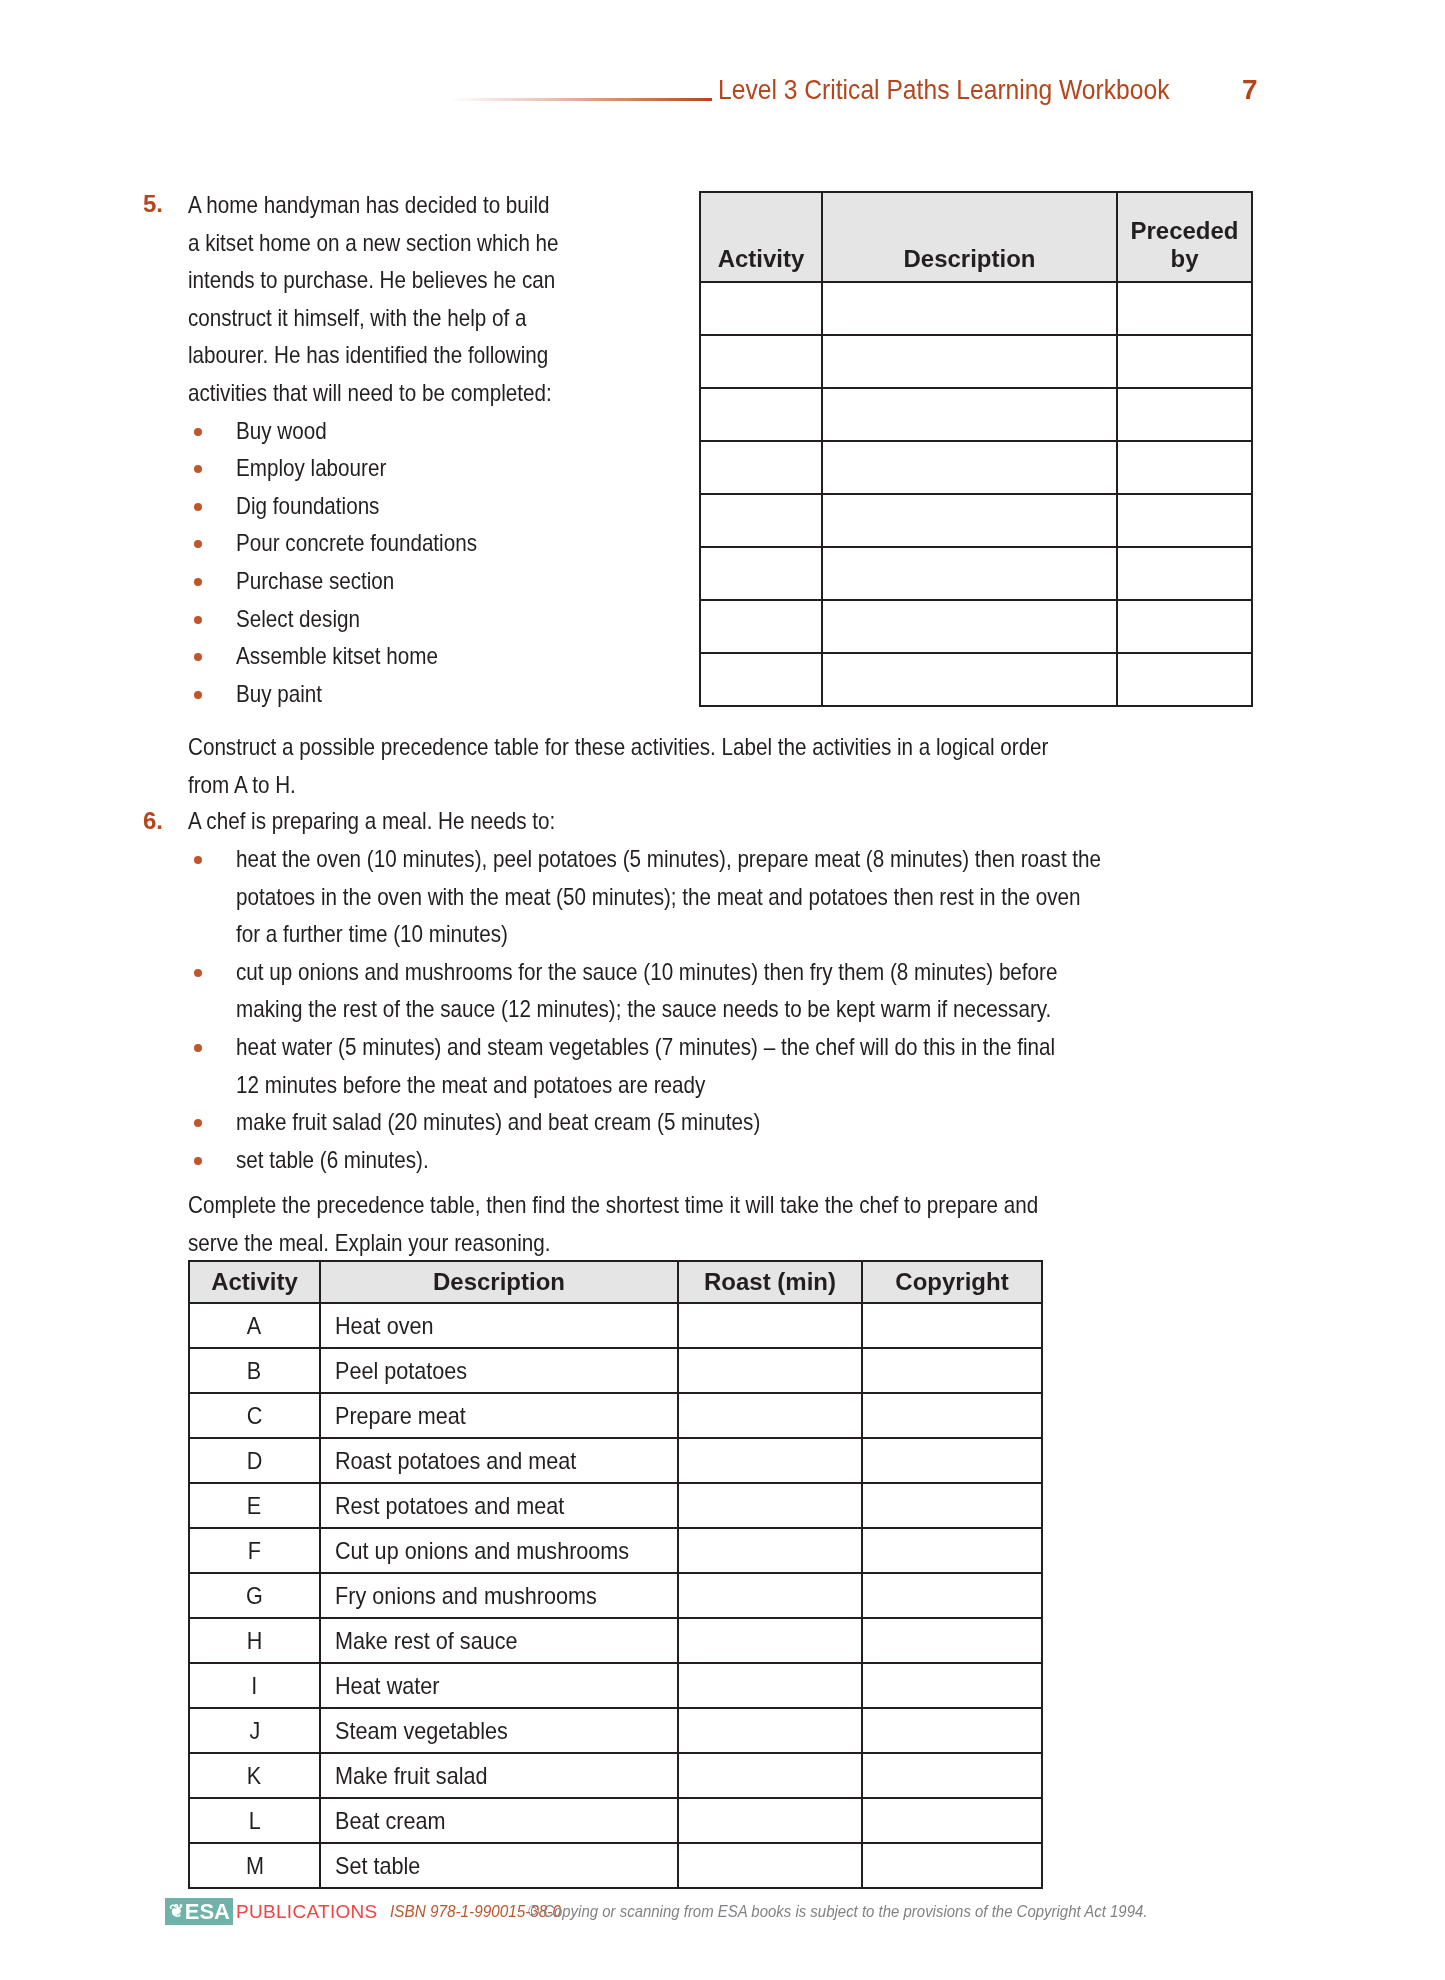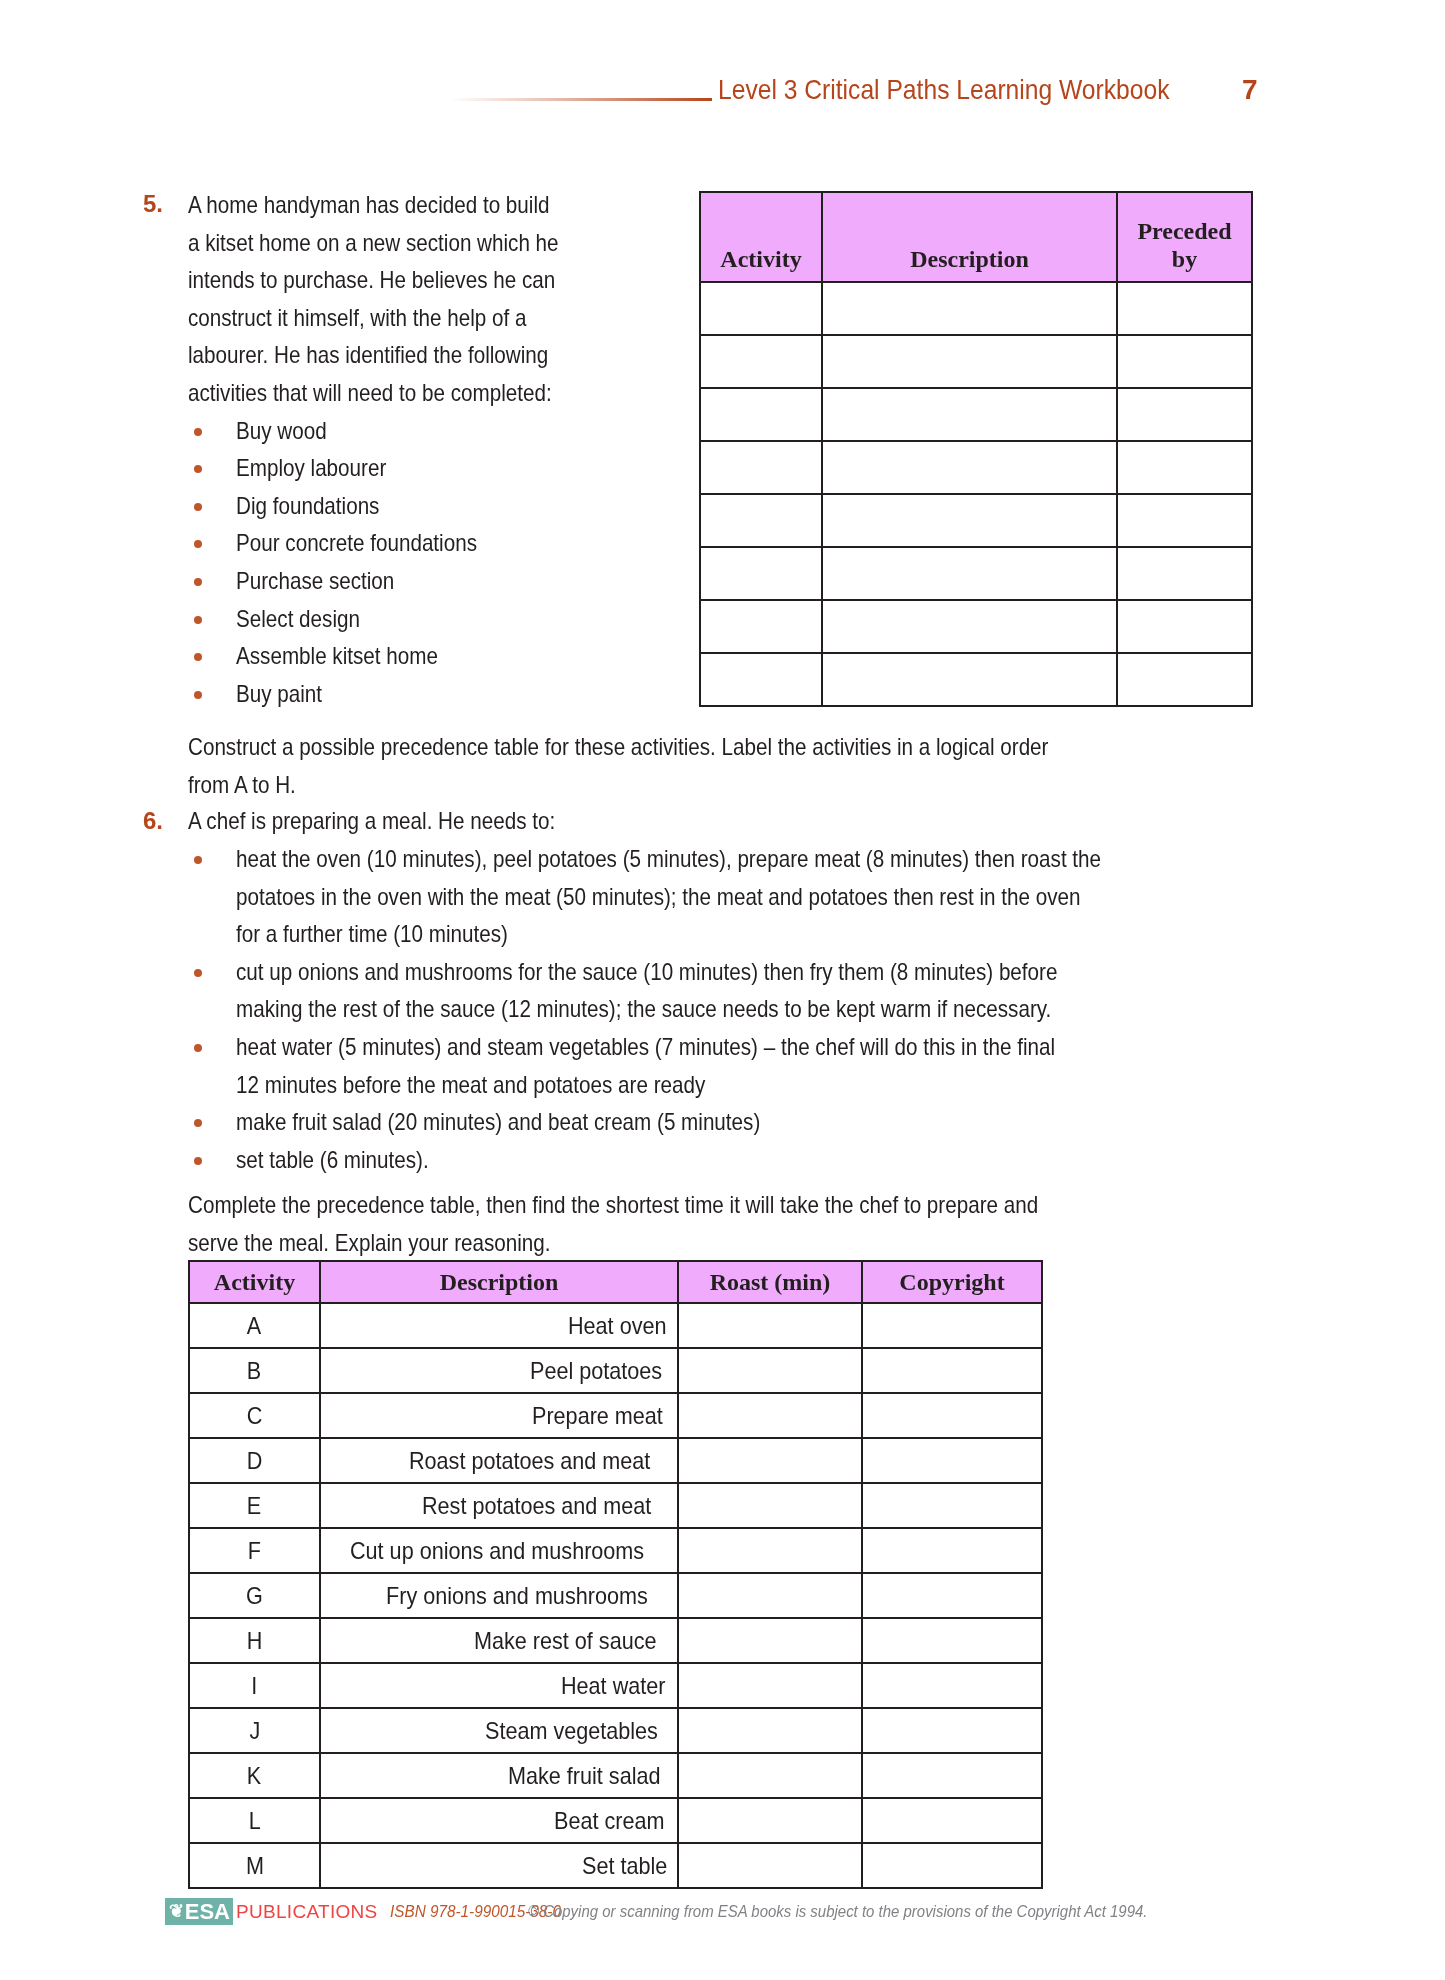--- a/index.html
+++ b/index.html
@@ -10,29 +10,29 @@
     background: linear-gradient(to right, rgba(181,69,27,0) 0%, rgba(181,69,27,0.35) 40%, #b5451b 100%); }
   .header-title { left: 718px; top: 74px; font-size: 28px; color: #b5451b; white-space: nowrap;
     transform: scaleX(0.88); transform-origin: left top; }
   .header-page { left: 1242px; top: 74px; font-size: 28px; font-weight: bold; color: #b5451b; }
   .qnum { font-size: 24px; font-weight: bold; color: #b5451b; }
   .line { font-size: 24px; line-height: 38px; white-space: nowrap;
     transform: scaleX(0.86); transform-origin: left top; }
   .bullet { width: 8px; height: 8px; border-radius: 50%; background: #c0552a; }
   table { position: absolute; border-collapse: collapse; }
   th, td { border: 2px solid #231f20; padding: 0; }
-  th { background: #f0abfc; font-weight: bold; font-size: 24px; font-family: Liberation Serif, serif; }
+  th { background: #e5e5e5; font-weight: bold; font-size: 24px; }
   .t1 { left: 699px; top: 191px; width: 554px; }
   .t1 th { height: 80px; vertical-align: bottom; padding-bottom: 8px; line-height: 28px; }
   .t1 td { height: 51px; }
   .t2 { left: 188px; top: 1260px; width: 855px; }
   .t2 th { height: 40px; line-height: 40px; }
   .t2 td { height: 43px; font-size: 24px; }
   .t2 td.act { text-align: center; }
-  .t2 td.desc { padding-left: 14px; text-align: right; }
+  .t2 td.desc { padding-left: 14px; }
   .cellwrap { display: inline-block; transform: scaleX(0.9); transform-origin: left center; white-space: nowrap; }
   .footer-logo { left: 165px; top: 1898px; width: 68px; height: 27px; background: #6fb3a8; color: #fff;
     font-weight: bold; font-size: 22px; line-height: 27px; text-align: right; padding-right: 3px; box-sizing: border-box; }
   .footer-logo .leaf { position: absolute; left: 4px; top: 3px; font-size: 18px; line-height: 20px; color: #fff; }
   .footer-pub { left: 236px; top: 1898px; font-size: 19px; color: #ef4444; line-height: 27px; letter-spacing: 0.3px; }
   .footer-isbn { left: 390px; top: 1900px; font-size: 17px; font-style: italic; color: #c0552a; line-height: 24px;
     transform: scaleX(0.9); transform-origin: left top; white-space: nowrap; }
   .footer-copy { left: 528px; top: 1900px; font-size: 17px; font-style: italic; color: #808285; line-height: 24px;
     transform: scaleX(0.88); transform-origin: left top; white-space: nowrap; }
 </style>

